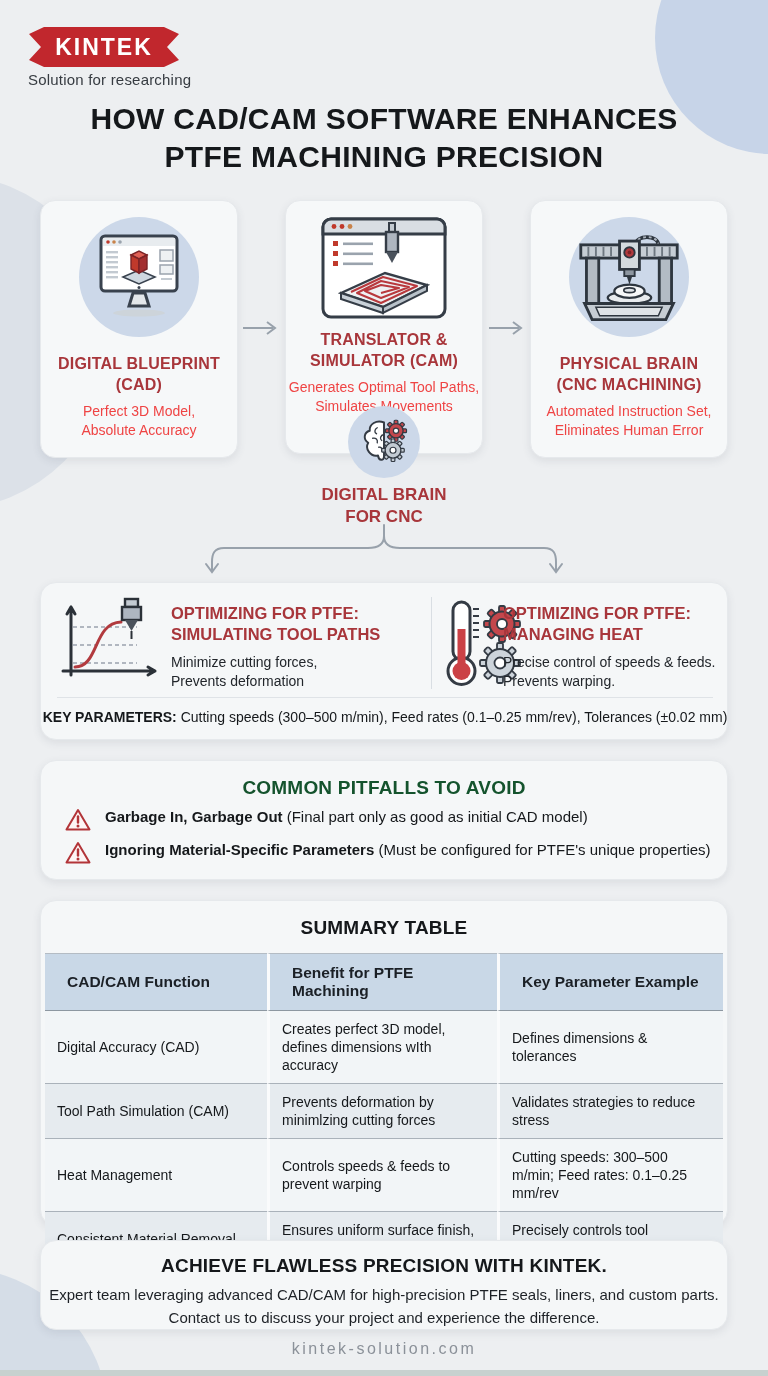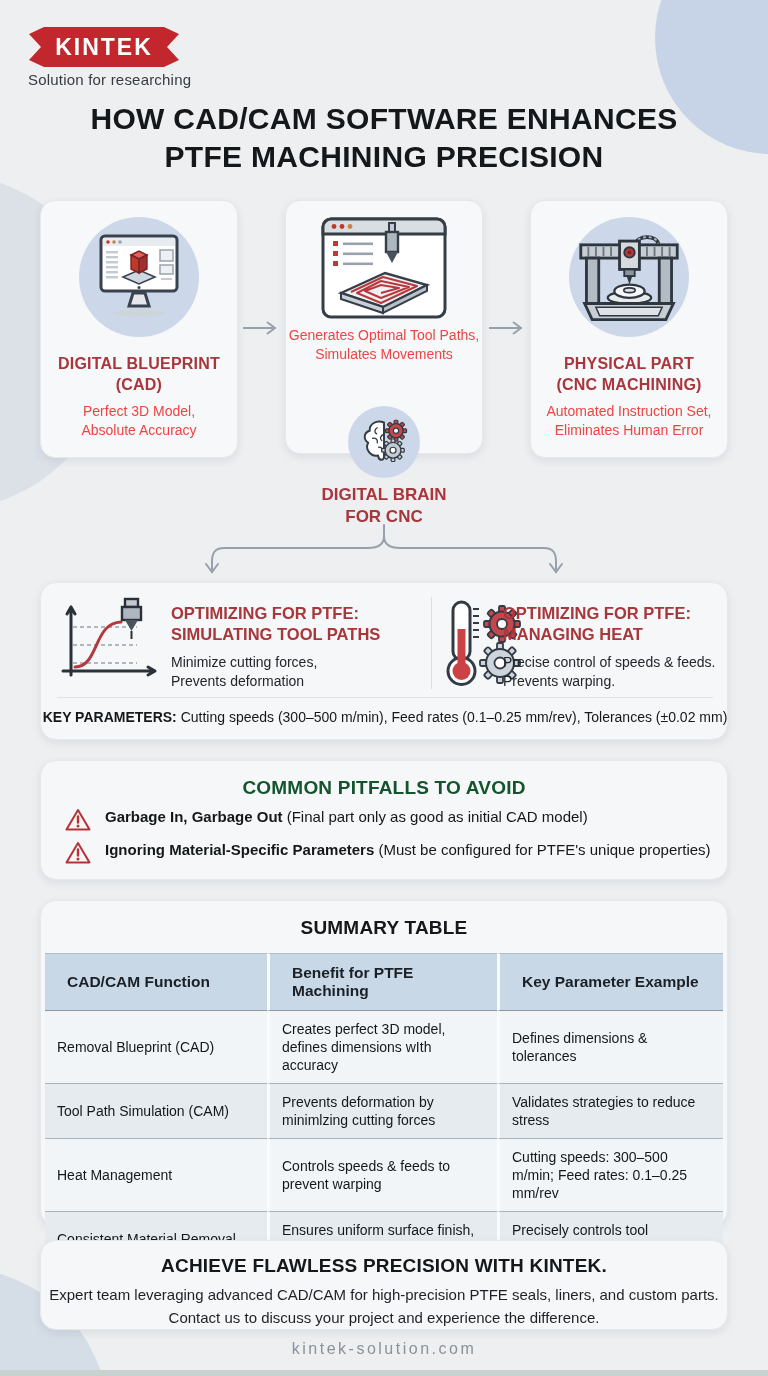--- a/index.html
+++ b/index.html
@@ -173,20 +173,24 @@
         </g>
         <rect x="68" y="6" width="6" height="9" fill="#c3cad1" stroke="#353d47" stroke-width="2"></rect>
         <rect x="65" y="15" width="12" height="20" fill="#aeb6c0" stroke="#353d47" stroke-width="2.4"></rect>
         <polygon points="65,35 77,35 71,46" fill="#4a525c"></polygon>
         <polygon points="20,76 64,56 106,68 62,90" fill="#eef1f3" stroke="#353d47" stroke-width="2.4"></polygon>
         <polygon points="20,76 62,90 62,96 20,82" fill="#c9d1d8" stroke="#353d47" stroke-width="2"></polygon>
         <polygon points="106,68 62,90 62,96 106,74" fill="#b9c2ca" stroke="#353d47" stroke-width="2"></polygon>
         <path d="M30,75 L62,60 L96,69 L60,86 L36,76 L60,64 L88,70 L60,81 L44,74 L60,68 L78,71 L60,76" fill="none" stroke="#b8393d" stroke-width="2" stroke-linejoin="round"></path>
       </svg>
     </div>
+    <div class="card-title">
+      <div>TRANSLATOR &amp;</div>
+      <div>SIMULATOR (CAM)</div>
+    </div>
     <div class="card-desc">
       <div>Generates Optimal Tool Paths,</div>
       <div>Simulates Movements</div>
     </div>
   </div>
 
   <svg class="flow-arrow flow-arrow2" width="40" height="16" viewBox="0 0 40 16">
     <path d="M1,8 H31 M25,2 L33,8 L25,14" fill="none" stroke="#98a1ab" stroke-width="2"></path>
   </svg>
 
@@ -214,21 +218,21 @@
         <rect x="50" y="42" width="11" height="7" fill="#8d96a0" stroke="#2e363f" stroke-width="2"></rect>
         <polygon points="52.5,49 58.5,49 55.5,58" fill="#2e363f"></polygon>
         <ellipse cx="55.5" cy="72" rx="23" ry="6.5" fill="#e8ebee" stroke="#2e363f" stroke-width="2.4"></ellipse>
         <ellipse cx="55.5" cy="65" rx="16" ry="7" fill="#f6f7f8" stroke="#2e363f" stroke-width="2.4"></ellipse>
         <ellipse cx="55.5" cy="64" rx="6" ry="2.6" fill="#dfe3e7" stroke="#2e363f" stroke-width="1.8"></ellipse>
         <polygon points="8,78 102,78 94,95 16,95" fill="#c6cdd4" stroke="#2e363f" stroke-width="3"></polygon>
         <polygon points="20,82 90,82 86,91 24,91" fill="#dfe3e7" stroke="#2e363f" stroke-width="1.6"></polygon>
       </svg>
     </div>
     <div class="card-title">
-      <div>PHYSICAL PART</div>
+      <div>PHYSICAL BRAIN</div>
       <div>(CNC MACHINING)</div>
     </div>
     <div class="card-desc">
       <div>Automated Instruction Set,</div>
       <div>Eliminates Human Error</div>
     </div>
   </div>
 
   <div class="brain-circle">
     <svg width="54" height="54" viewBox="0 0 72 72">
@@ -386,21 +390,21 @@
           <col class="colw2">
           <col class="colw3">
         </colgroup>
       <tbody>
           <tr>
         <th>CAD/CAM Function</th>
         <th>Benefit for PTFE Machining</th>
         <th>Key Parameter Example</th>
       </tr>
       <tr class="odd">
-        <td>Removal Blueprint (CAD)</td>
+        <td>Digital Accuracy (CAD)</td>
         <td>Creates perfect 3D model, defines dimensions wIth accuracy</td>
         <td>Defines dimensions &amp; tolerances</td>
       </tr>
       <tr class="even">
         <td>Tool Path Simulation (CAM)</td>
         <td>Prevents deformation by minimlzing cutting forces</td>
         <td>Validates strategies to reduce stress</td>
       </tr>
       <tr class="odd">
         <td>Heat Management</td>

